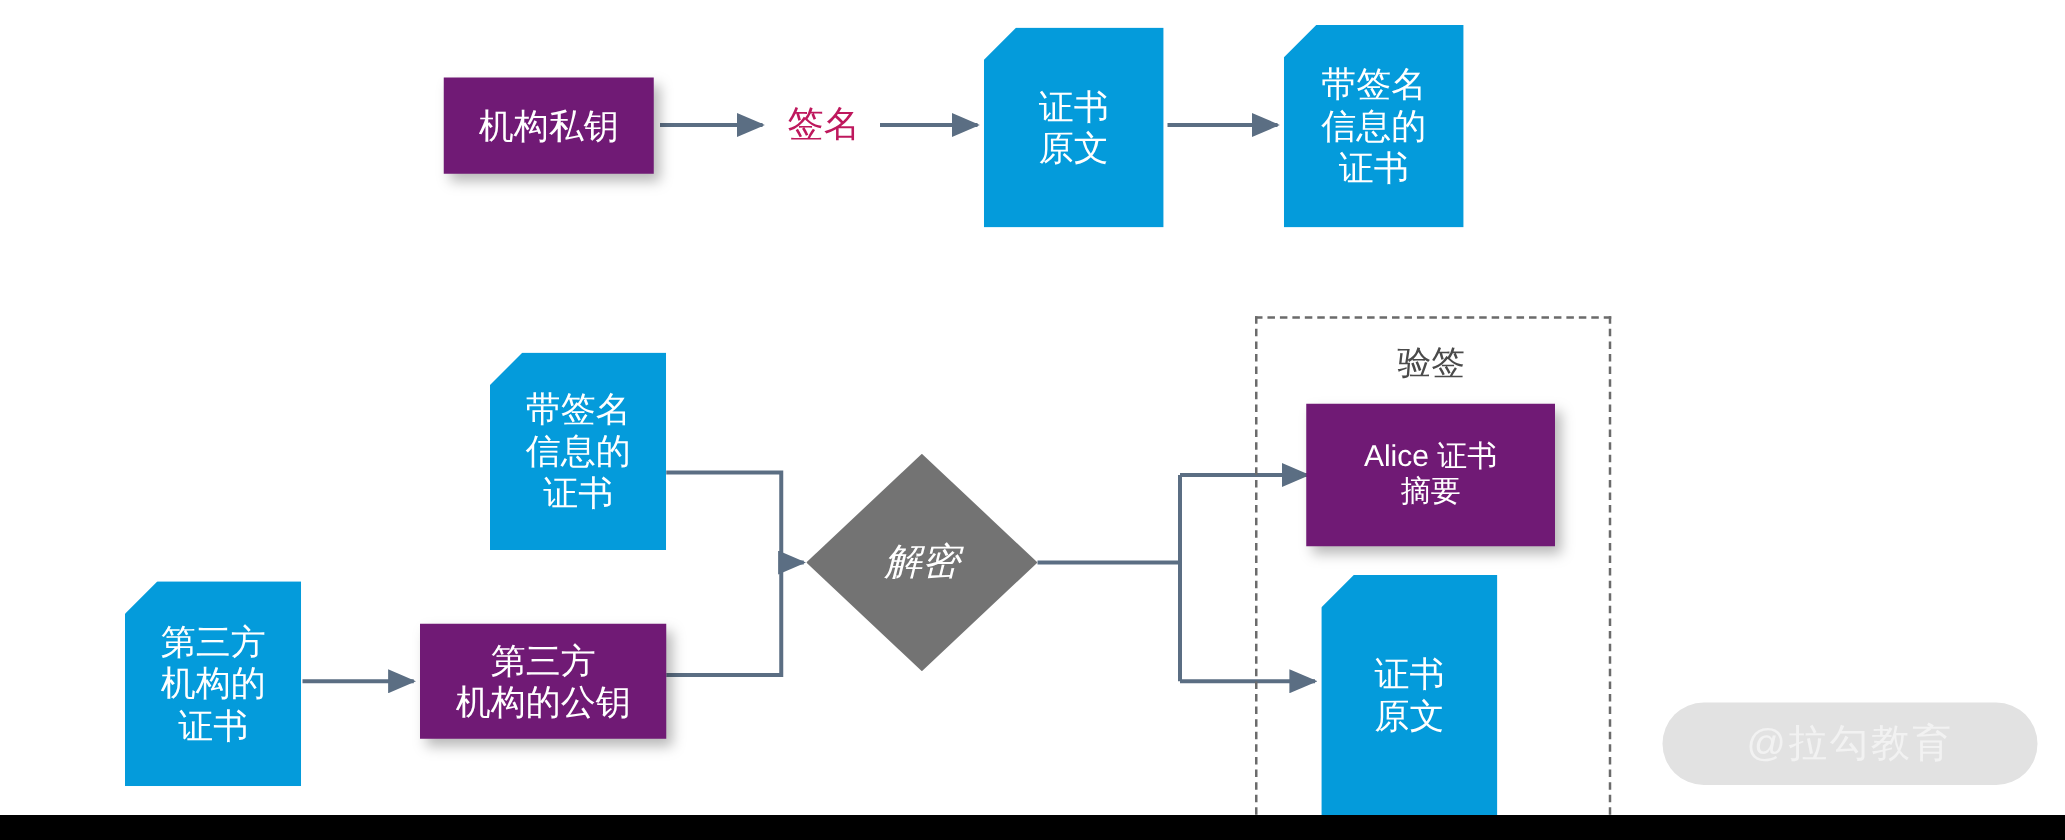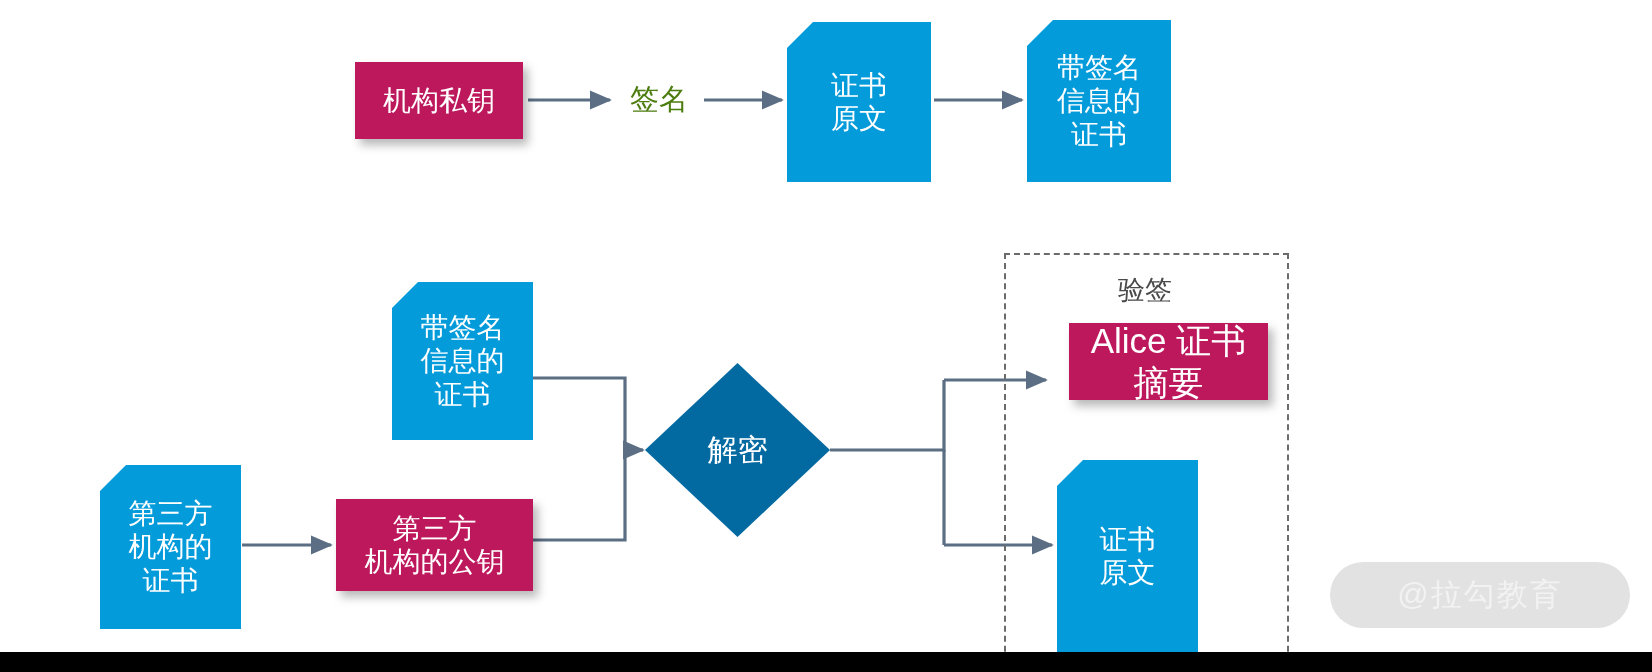--- a/index.html
+++ b/index.html
@@ -20,34 +20,35 @@
     display: flex;
     align-items: center;
     justify-content: center;
     text-align: center;
     color: #ffffff;
     line-height: 1.18;
     white-space: pre-line;
     box-sizing: border-box;
   }
   .rect-orange {
-    background: #be185d;
+    background: #701a75;
     filter: drop-shadow(5px 6px 5px rgba(0,0,0,0.28));
   }
   .doc-blue {
     background: #049bdb;
     clip-path: polygon(26px 0, 100% 0, 100% 100%, 0 100%, 0 26px);
   }
   .diamond-teal {
-    background: #0369a1;
+    background: #737373;
     clip-path: polygon(50% 0, 100% 50%, 50% 100%, 0 50%);
+    font-style: italic;
   }
   .plain-label {
     position: absolute;
-    color: #4d7c0f;
+    color: #be185d;
     display: flex;
     align-items: center;
     justify-content: center;
     text-align: center;
   }
   .dashed-group {
     position: absolute;
     border: 2px dashed #6b6b6b;
     box-sizing: border-box;
     background: transparent;
@@ -144,21 +145,21 @@
 
   <div class="node rect-orange" style="left:336px; top:499px; width:197px; height:92px; font-size:28px;">第三方
 机构的公钥</div>
 
   <div class="node diamond-teal" style="left:645px; top:363px; width:185px; height:174px; font-size:30px;">解密</div>
 
   <div class="dashed-group" style="left:1004px; top:253px; width:285px; height:419px;"></div>
 
   <div class="group-title" style="left:1060px; top:272px; width:170px; height:36px; font-size:27px;">验签</div>
 
-  <div class="node rect-orange" style="left:1069px; top:323px; width:199px; height:77px; font-size:35px;">Alice 证书
+  <div class="node rect-orange" style="left:1045px; top:323px; width:199px; height:114px; font-size:24px;">Alice 证书
 摘要</div>
 
   <div class="node doc-blue" style="left:1057px; top:460px; width:141px; height:192px; font-size:28px;">证书
 原文</div>
 
   <div class="watermark" style="left:1330px; top:562px; width:300px; height:66px; font-size:31px;">@拉勾教育</div>
 
   <div class="bottom-bar"></div>
 
 </div>

